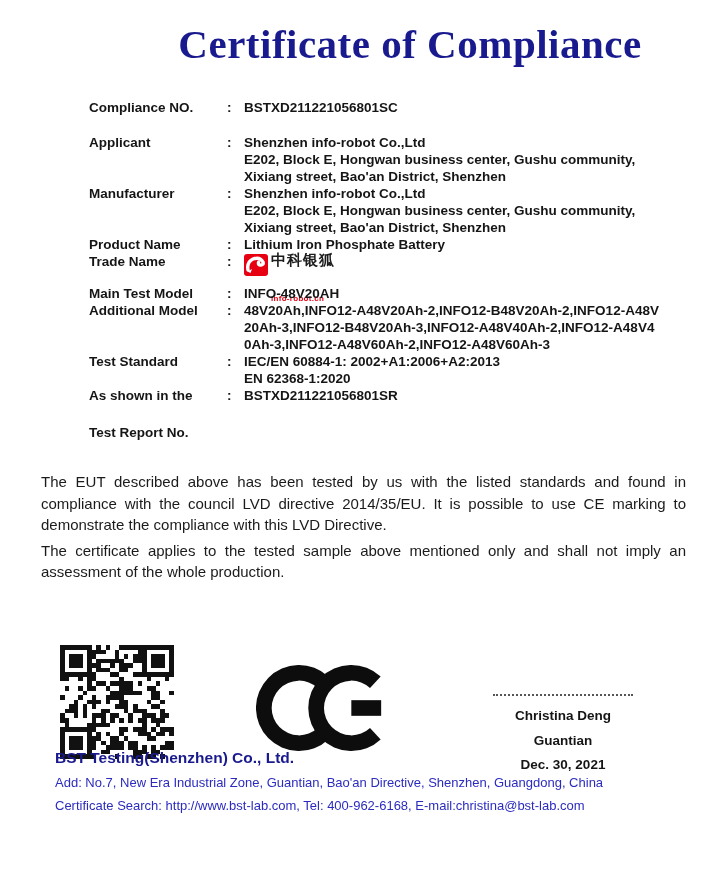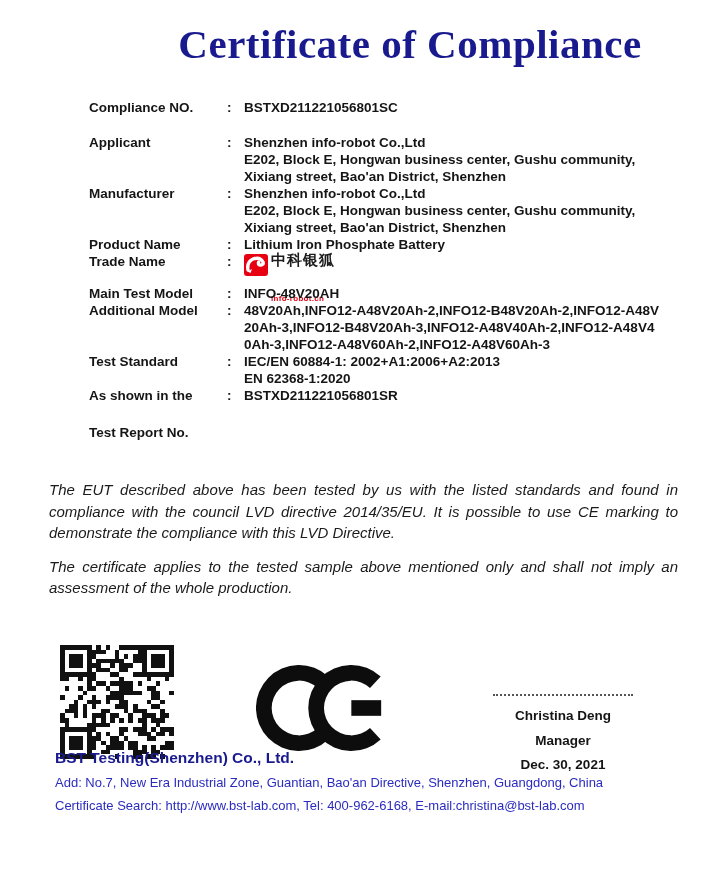--- a/index.html
+++ b/index.html
@@ -28,21 +28,21 @@
   .logo-cn { font-family:"DejaVu Serif", serif; font-weight:bold; font-size:15px; color:#1c1c1c; letter-spacing:1px; }
   .logo-domain { font-size:8px; font-weight:bold; color:var(--logo-red,#e60012); margin-top:7px; letter-spacing:0.3px; }
   
   .label2 { margin-top:20px; }
   .report-no { }
   
   #bodytext {
     position:absolute; top:467px; left:37px; width:653px;
     font-size:15px; line-height:21.5px; text-align:justify; color:#1b1b1b;
   }
-  #bodytext p { margin:12px;font-style:italic; }
+  #bodytext p { margin:4px; }
   
   #qr { position:absolute; left:60px; top:645px; width:114px; height:114px; }
   #ce { position:absolute; left:256px; top:664px; }
   #signature { position:absolute; left:468px; top:694px; width:190px; text-align:center; }
   #sig-line { width:140px; margin:0 auto 8px auto; border-top:2px dotted #555; height:0; }
   .sig-text { font-weight:bold; font-size:13.5px; line-height:24.5px; color:#151515; }
   
   #footer { position:absolute; left:55px; top:749px; width:650px; }
   #footer-company { font-weight:bold; font-size:15.5px; color:var(--title-blue,#1a1a8f); }
   .footer-line { font-size:13px; color:var(--footer-blue,#2b2bbf); margin-top:8px; }
@@ -473,21 +473,21 @@
 
   <svg id="ce" width="132" height="88" viewBox="0 0 270 180">
     <path fill="#0d0d0d" d="M 148 25.7 A 88 88 0 1 0 148 154.3 L 126.2 131 A 56 56 0 1 1 126.2 49 Z"></path>
     <path fill="#0d0d0d" d="M 255 25.7 A 88 88 0 1 0 255 154.3 L 233.2 131 A 56 56 0 1 1 233.2 49 Z"></path>
     <rect fill="#0d0d0d" x="195" y="74" width="61" height="32"></rect>
   </svg>
 
   <div id="signature">
     <div id="sig-line"></div>
     <div class="sig-text">Christina Deng</div>
-    <div class="sig-text">Manager</div>
+    <div class="sig-text">Guantian</div>
     <div class="sig-text">Dec. 30, 2021</div>
   </div>
 
   <div id="footer">
     <div id="footer-company">BST Testing(Shenzhen) Co., Ltd.</div>
     <div class="footer-line">Add: No.7, New Era Industrial Zone, Guantian, Bao'an Directive, Shenzhen, Guangdong, China</div>
     <div class="footer-line">Certificate Search: http://www.bst-lab.com, Tel: 400-962-6168, E-mail:christina@bst-lab.com</div>
   </div>
 
 </div>

